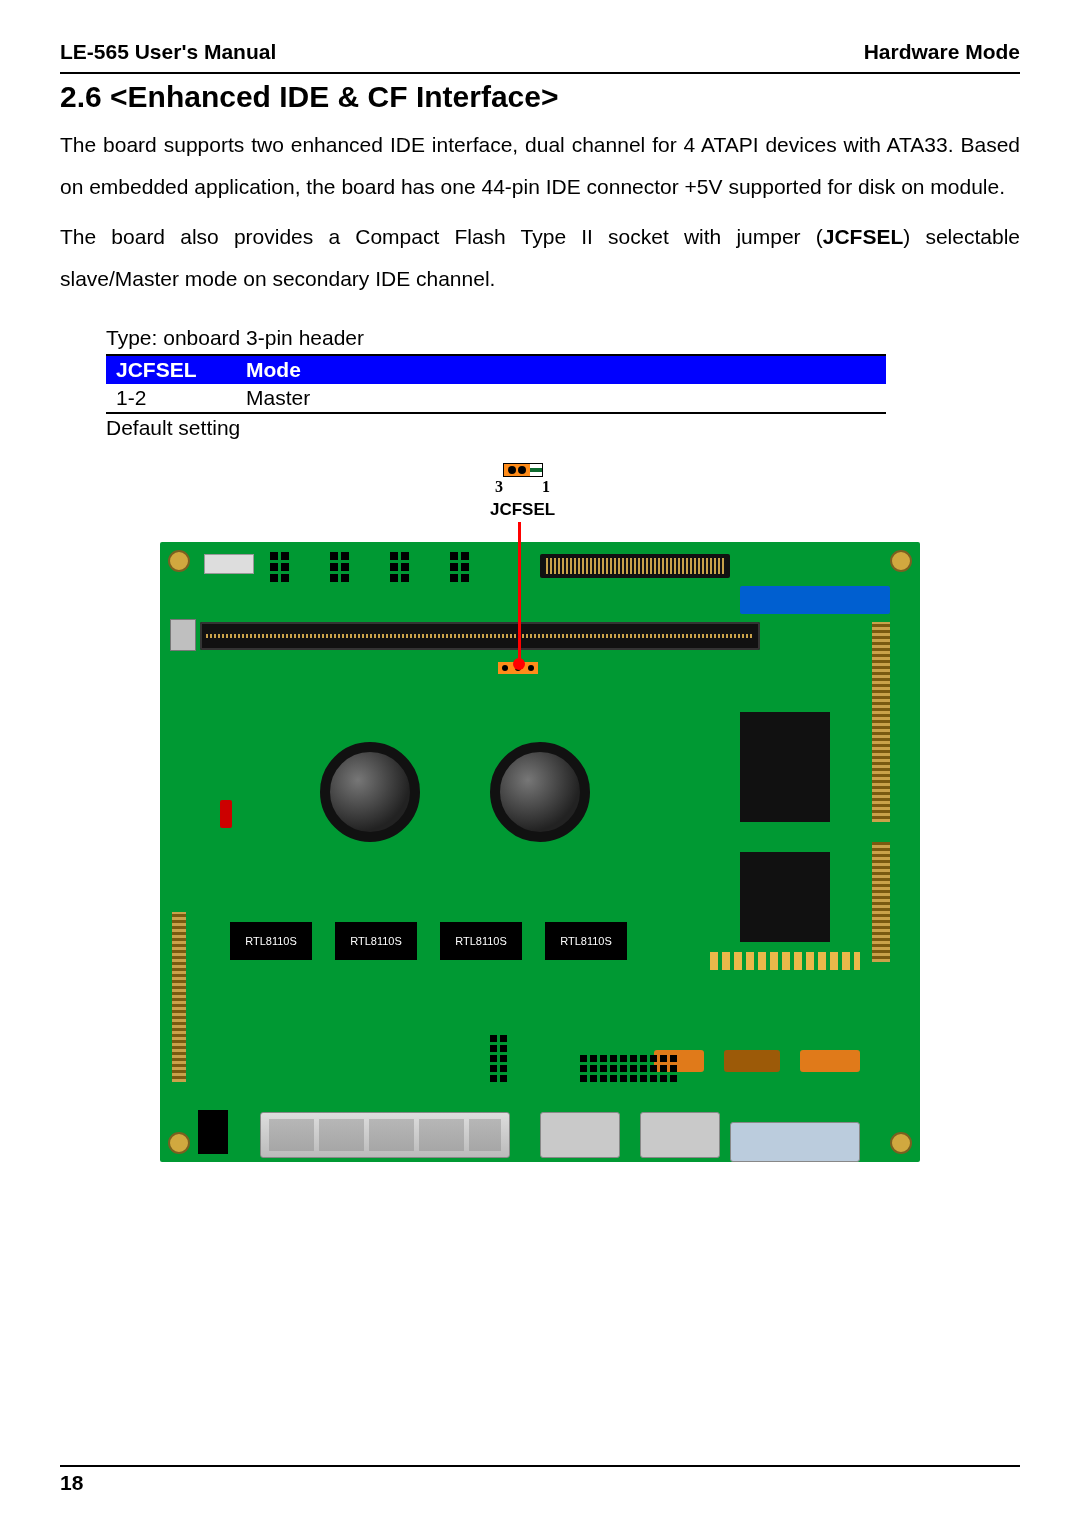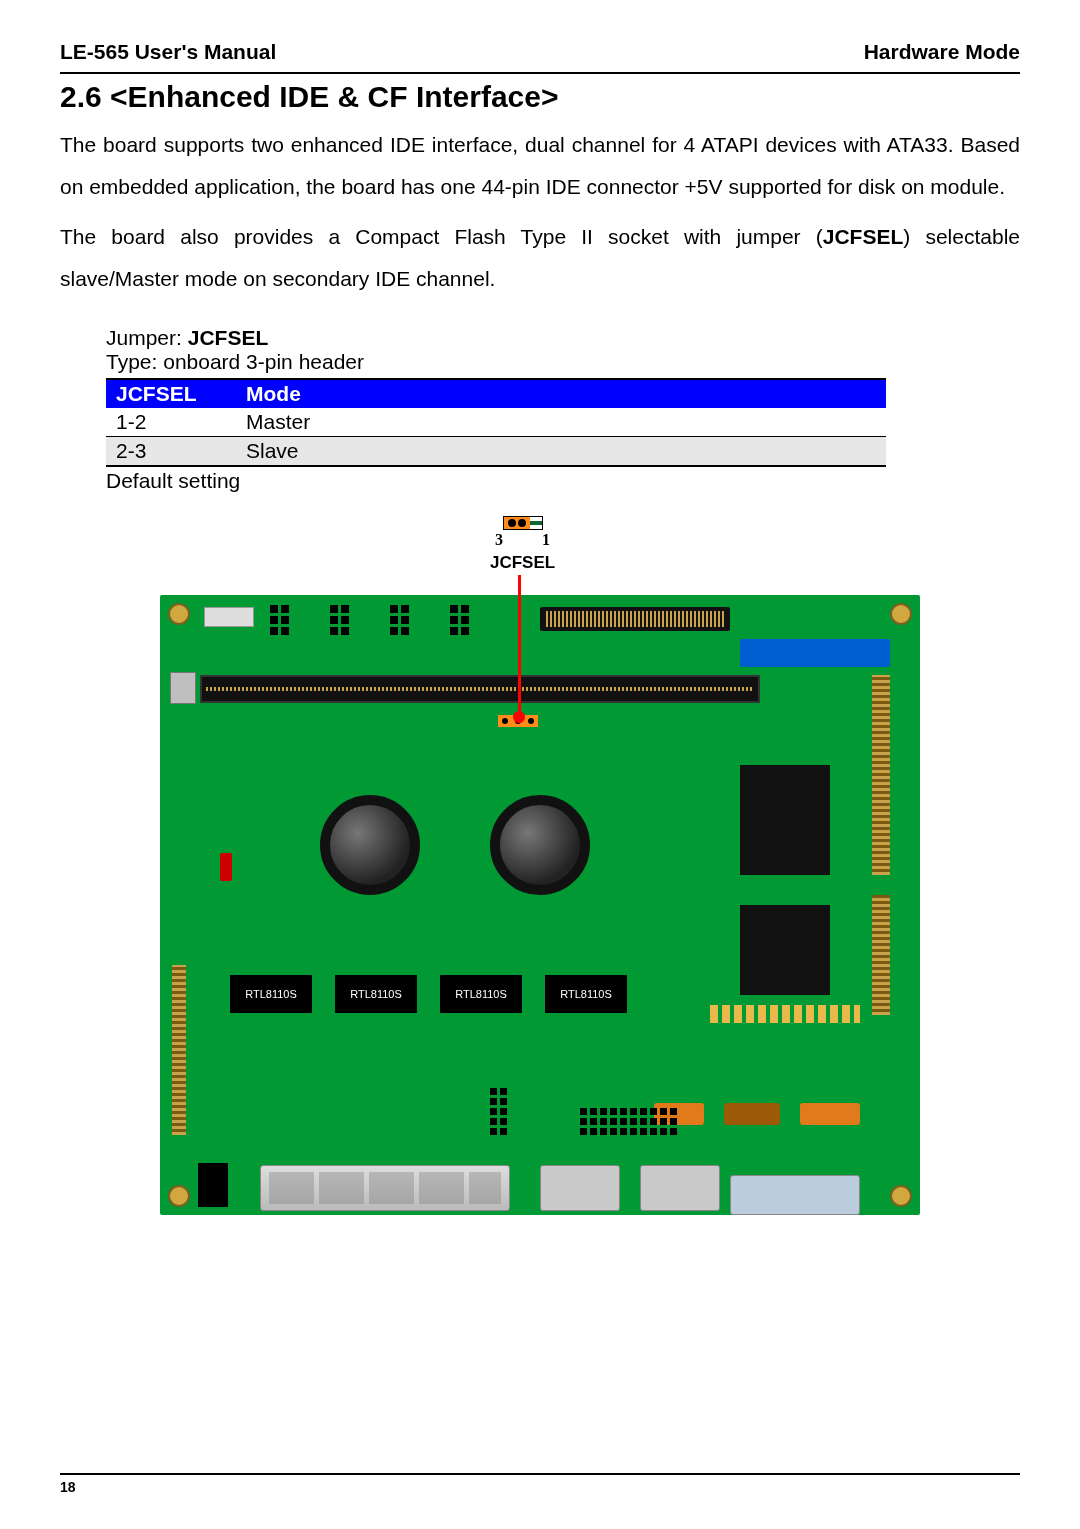--- a/index.html
+++ b/index.html
@@ -173,58 +173,51 @@
   .pin-cluster2 { position:absolute; bottom: 80px; left: 330px; display:grid; grid-template-columns: repeat(2,7px); grid-auto-rows: 7px; gap:3px; }
   .pin-cluster2 span { width:7px; height:7px; background:#000; }
   .tiny-red { position:absolute; top: 258px; left: 60px; width: 12px; height: 28px; background:#c00; border-radius:2px; }
   .small-conn { position:absolute; top: 12px; left: 44px; width: 50px; height: 20px; background:#ddd; border:1px solid #999; }
   .small-grey { position:absolute; top: 77px; left: 10px; width: 26px; height: 32px; background:#bfbfbf; border:1px solid #777; }
   .black-bottom-left { position:absolute; bottom: 8px; left: 38px; width: 30px; height: 44px; background:#000; }
 
   .bottom-footer {
     position: absolute; left: 60px; right: 60px; bottom: 34px;
     display: flex; justify-content: space-between;
-    font-weight: bold; font-size: 14px;
+    font-weight: bold; font-size: 21px;
     border-top: 2px solid #000;
     padding-top: 4px;
   }
 </style>
 </head>
 <body>
 
 <div class="top-header">
   <span>LE-565 User's Manual</span>
   <span>Hardware Mode</span>
 </div>
 
 <div class="section-title">2.6 &lt;Enhanced IDE &amp; CF Interface&gt;</div>
 
 <p class="body-text">The board supports two enhanced IDE interface, dual channel for 4 ATAPI devices with ATA33. Based on embedded application, the board has one 44-pin IDE connector +5V supported for disk on module.</p>
 <p class="body-text">
   <span>The board also provides a Compact Flash Type II socket with jumper (</span><span class="bold">JCFSEL</span><span>) selectable slave/Master mode on secondary IDE channel.</span>
 </p>
 
 <div class="jumper-block">
-  <div class="jumper-line">
-    <span>Jumper: </span><span class="bold">JCFSEL</span>
-  </div>
   <div class="jumper-line">Type: onboard 3-pin header</div>
   <table class="jumper-table">
     <tbody>
         <tr>
       <th style="width:130px">JCFSEL</th>
       <th>Mode</th>
     </tr>
     <tr>
       <td>1-2</td>
       <td>Master</td>
-    </tr>
-    <tr class="shade">
-      <td>2-3</td>
-      <td>Slave</td>
     </tr>
   </tbody>
     </table>
   <div class="default-note">Default setting</div>
 </div>
 
 <div class="diagram-wrap">
   <div class="jumper-callout">
     <div class="jumper-pins">
       <span class="pair">

